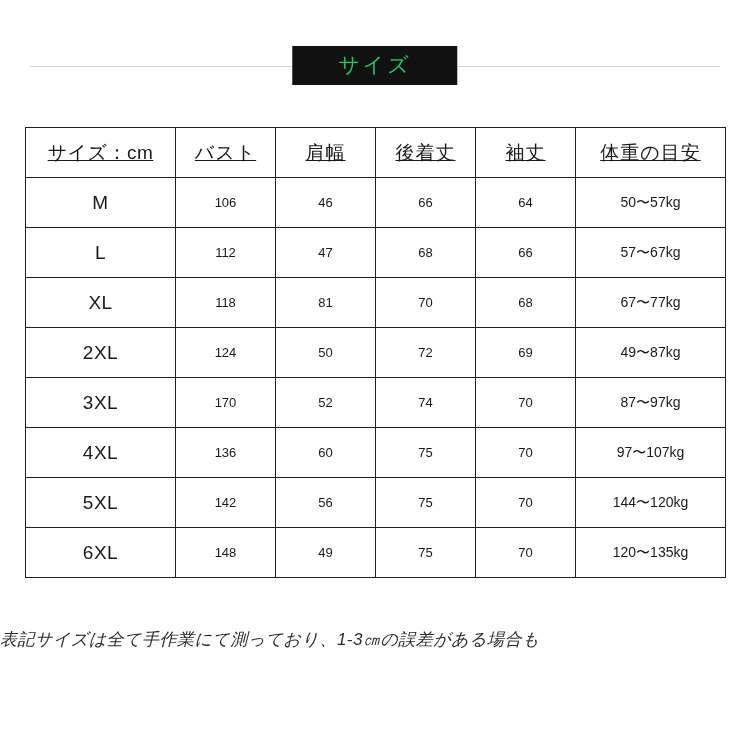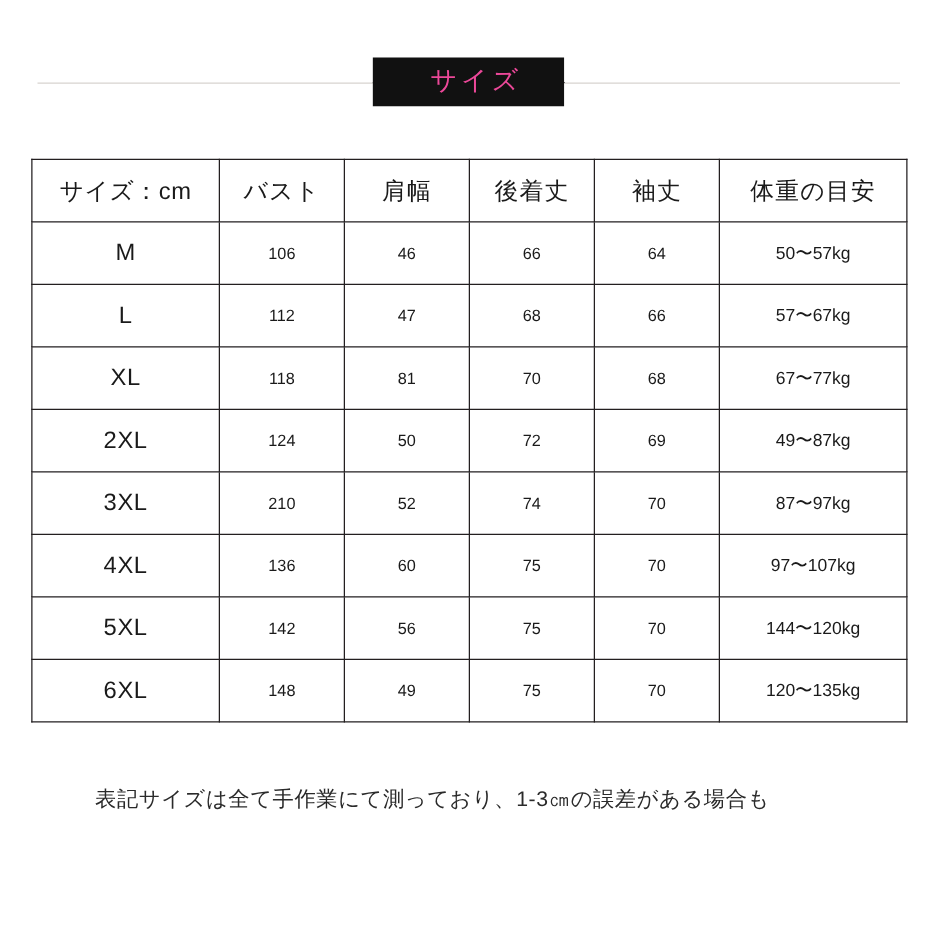--- a/index.html
+++ b/index.html
@@ -53,22 +53,22 @@
   .banner-arrow.right {
     right: 298px;
     border-left: 11px solid #111111;
   }
   .banner-box {
     position: absolute;
     left: 50%;
     transform: translateX(-50%);
     top: 0;
     background: #111111;
-    color: #ec4899;
-    padding: 8px 34px 10px 46px;
+    color: #22c55e;
+    padding: 8px 46px 10px 46px;
     font-size: 21px;
     letter-spacing: 3px;
     line-height: 1;
     box-sizing: border-box;
   }
 
   
   .table-wrap {
     position: absolute;
     top: 127px;
@@ -95,20 +95,21 @@
     height: 50px;
     font-weight: normal;
     font-size: 19px;
     color: #1a1a1a;
     padding: 0 4px;
     box-sizing: border-box;
   }
   table.size-table thead th {
     font-size: 19px;
     letter-spacing: 1px;
+    text-decoration: underline;
   }
   table.size-table thead th.first {
     letter-spacing: 0.5px;
   }
   table.size-table tbody td {
     font-size: 13px;
   }
   table.size-table tbody td.size-label {
     font-size: 19px;
     letter-spacing: 0.5px;
@@ -117,22 +118,23 @@
     font-size: 14px;
     letter-spacing: 0px;
   }
 
   
   .note {
     position: absolute;
     top: 622px;
     left: 0;
     width: 616px;
-    text-align: right;
+    text-align: left;
     color: #2a2a2a;
+    font-style: italic;
   }
   .note-line {
     font-size: 17px;
     line-height: 36px;
     letter-spacing: 0.5px;
     white-space: nowrap;
   }
 </style>
 </head>
 <body>
@@ -194,21 +196,21 @@
         <tr>
           <td class="size-label">2XL</td>
           <td>124</td>
           <td>50</td>
           <td>72</td>
           <td>69</td>
           <td class="weight">49〜87kg</td>
         </tr>
         <tr>
           <td class="size-label">3XL</td>
-          <td>210</td>
+          <td>170</td>
           <td>52</td>
           <td>74</td>
           <td>70</td>
           <td class="weight">87〜97kg</td>
         </tr>
         <tr>
           <td class="size-label">4XL</td>
           <td>136</td>
           <td>60</td>
           <td>75</td>

